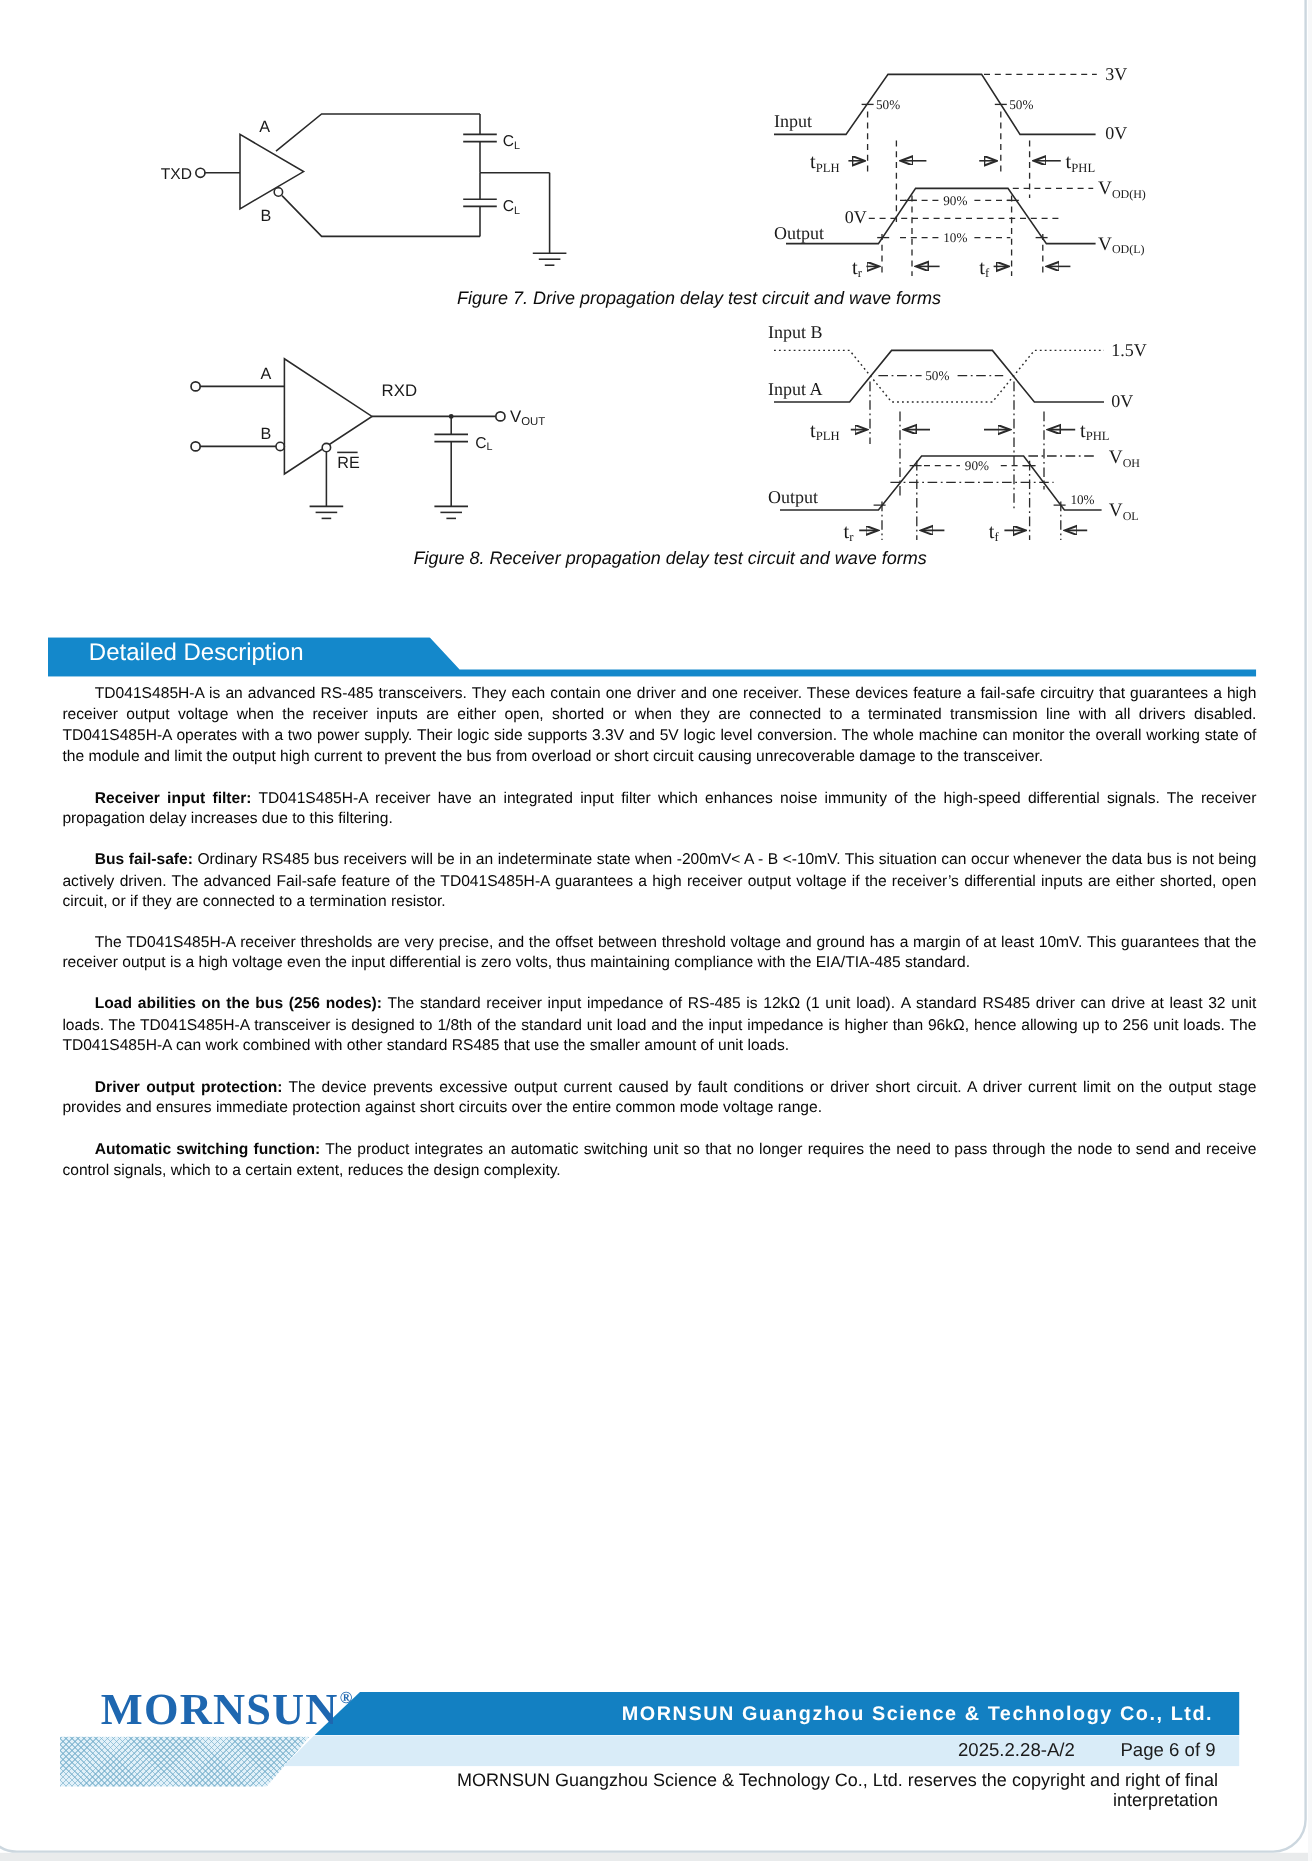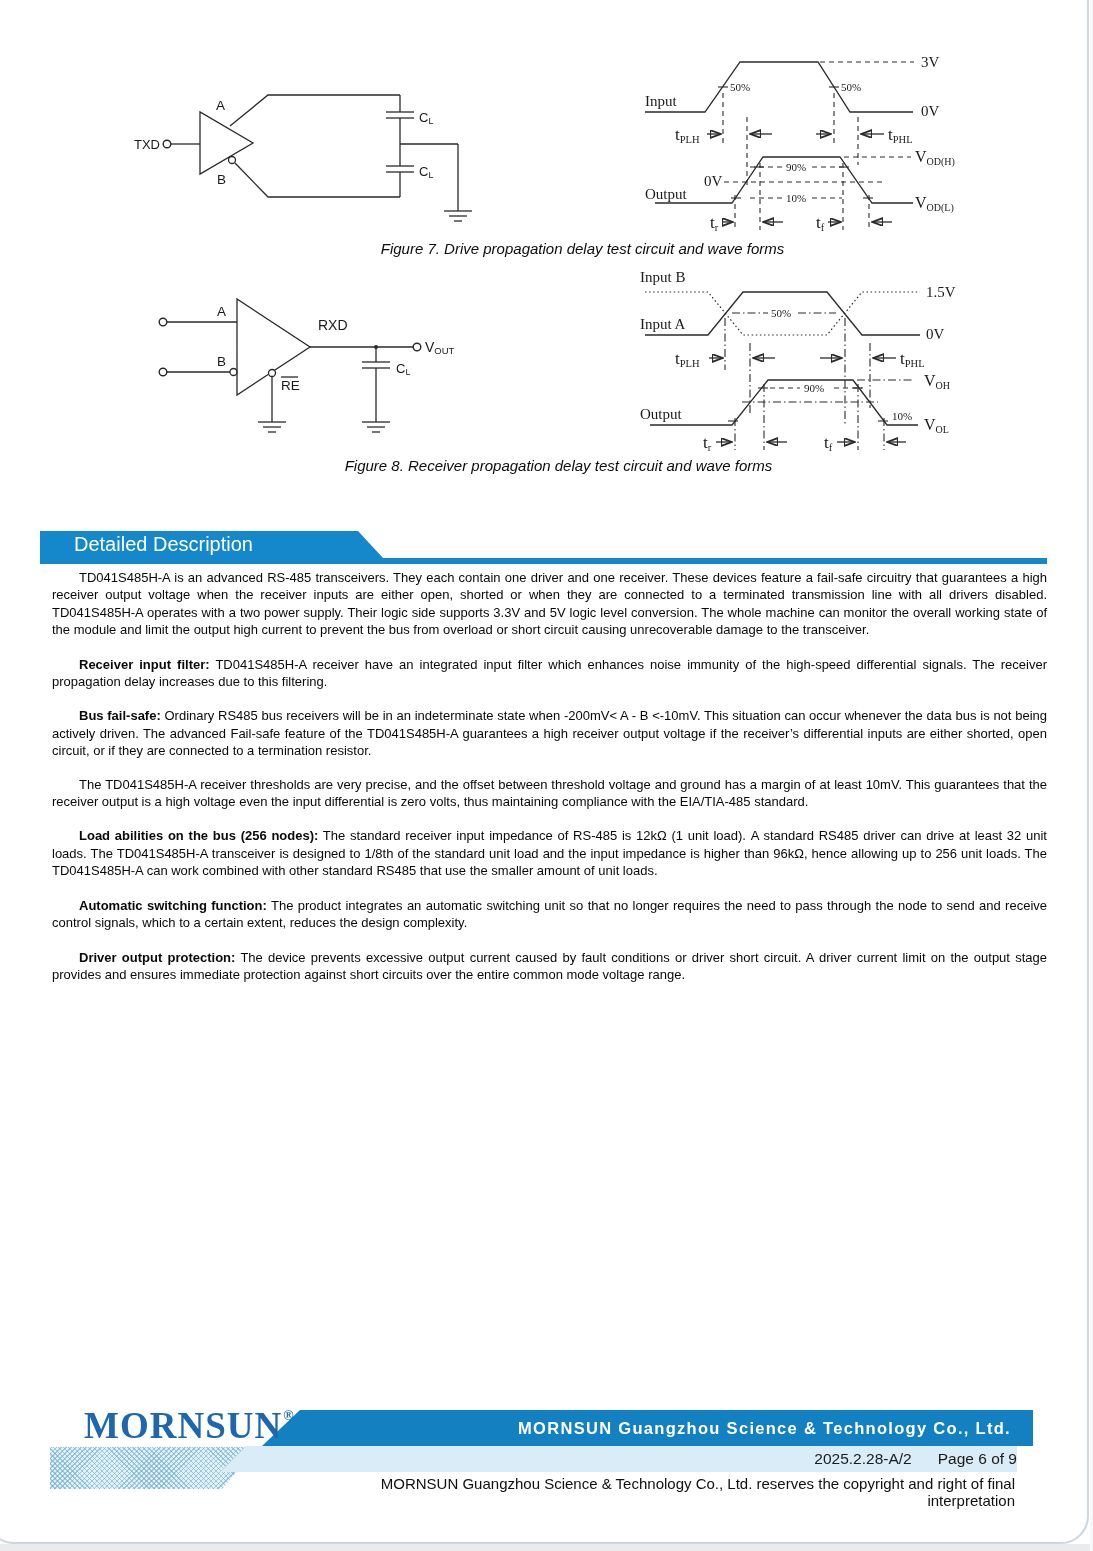--- a/index.html
+++ b/index.html
@@ -33,24 +33,24 @@
   .body-text p.tight{margin-bottom:16px;}
   .body-text .lead{font-weight:bold;}
 
   .f-logo{left:84px;top:1404px;font-family:"Liberation Serif",serif;font-weight:bold;
       font-size:37px;color:#1e67b0;letter-spacing:1px;}
   .f-logo sup{font-size:14px;vertical-align:18px;margin-left:1px;}
   .f-banner{left:262px;top:1410px;width:771px;height:36px;background:#1380c2;
       clip-path:polygon(38px 0,100% 0,100% 100%,0 100%);
       color:#fff;font-weight:bold;font-size:16.5px;letter-spacing:1.3px;
       text-align:right;line-height:36px;box-sizing:border-box;padding-right:22px;}
-  .f-datebar{left:220px;top:1446px;width:797px;height:26px;background:#d9ecf8;
+  .f-datebar{left:236px;top:1446px;width:797px;height:26px;background:#d9ecf8;
       clip-path:polygon(26px 0,100% 0,100% 100%,0 100%);
-      display:flex;justify-content:flex-end;align-items:center;gap:26px;
-      box-sizing:border-box;font-size:15.5px;color:#1b1b1b;}
+      display:flex;justify-content:flex-end;align-items:center;gap:38px;
+      box-sizing:border-box;padding-right:20px;font-size:15.5px;color:#1b1b1b;}
   .f-hatch{left:50px;top:1447px;width:208px;height:42px;
       clip-path:polygon(0 0,100% 0,calc(100% - 36px) 100%,0 100%);
       background:
         repeating-linear-gradient(45deg,rgba(110,170,200,.6) 0 1px,rgba(0,0,0,0) 1px 3.5px),
         repeating-linear-gradient(-45deg,rgba(110,170,200,.6) 0 1px,rgba(0,0,0,0) 1px 3.5px),
         #e2f1f9;}
   .f-copy{left:300px;top:1475px;width:715px;text-align:right;font-size:15px;color:#101010;}
 </style>
 </head>
 <body>
@@ -239,22 +239,22 @@
   <div class="abs section-banner">
     <div class="t">Detailed Description</div>
   </div>
 
   <div class="abs body-text">
     <p><span class="lead"></span><span>TD041S485H-A is an advanced RS-485 transceivers. They each contain one driver and one receiver. These devices feature a fail-safe circuitry that guarantees a high receiver output voltage when the receiver inputs are either open, shorted or when they are connected to a terminated transmission line with all drivers disabled. TD041S485H-A operates with a two power supply. Their logic side supports 3.3V and 5V logic level conversion. The whole machine can monitor the overall working state of the module and limit the output high current to prevent the bus from overload or short circuit causing unrecoverable damage to the transceiver.</span></p>
     <p><span class="lead">Receiver input filter:</span><span> TD041S485H-A receiver have an integrated input filter which enhances noise immunity of the high-speed differential signals. The receiver propagation delay increases due to this filtering.</span></p>
     <p class="tight"><span class="lead">Bus fail-safe:</span><span> Ordinary RS485 bus receivers will be in an indeterminate state when -200mV&lt; A - B &lt;-10mV. This situation can occur whenever the data bus is not being actively driven. The advanced Fail-safe feature of the TD041S485H-A guarantees a high receiver output voltage if the receiver’s differential inputs are either shorted, open circuit, or if they are connected to a termination resistor.</span></p>
     <p><span class="lead"></span><span>The TD041S485H-A receiver thresholds are very precise, and the offset between threshold voltage and ground has a margin of at least 10mV. This guarantees that the receiver output is a high voltage even the input differential is zero volts, thus maintaining compliance with the EIA/TIA-485 standard.</span></p>
     <p><span class="lead">Load abilities on the bus (256 nodes):</span><span> The standard receiver input impedance of RS-485 is 12kΩ (1 unit load). A standard RS485 driver can drive at least 32 unit loads. The TD041S485H-A transceiver is designed to 1/8th of the standard unit load and the input impedance is higher than 96kΩ, hence allowing up to 256 unit loads. The TD041S485H-A can work combined with other standard RS485 that use the smaller amount of unit loads.</span></p>
+    <p><span class="lead">Driver output protection:</span><span> The device prevents excessive output current caused by fault conditions or driver short circuit. A driver current limit on the output stage provides and ensures immediate protection against short circuits over the entire common mode voltage range.</span></p>
     <p><span class="lead">Automatic switching function:</span><span> The product integrates an automatic switching unit so that no longer requires the need to pass through the node to send and receive control signals, which to a certain extent, reduces the design complexity.</span></p>
-    <p><span class="lead">Driver output protection:</span><span> The device prevents excessive output current caused by fault conditions or driver short circuit. A driver current limit on the output stage provides and ensures immediate protection against short circuits over the entire common mode voltage range.</span></p>
   </div>
 
   <div class="abs f-banner">MORNSUN Guangzhou Science &amp; Technology Co., Ltd.</div>
   <div class="abs f-logo"><span>MORNSUN</span><sup>®</sup></div>
   <div class="abs f-hatch"></div>
   <div class="abs f-datebar">
     <span>2025.2.28-A/2</span>
     <span>Page 6 of 9</span>
   </div>
   <div class="abs f-copy">MORNSUN Guangzhou Science &amp; Technology Co., Ltd. reserves the copyright and right of final interpretation</div>

